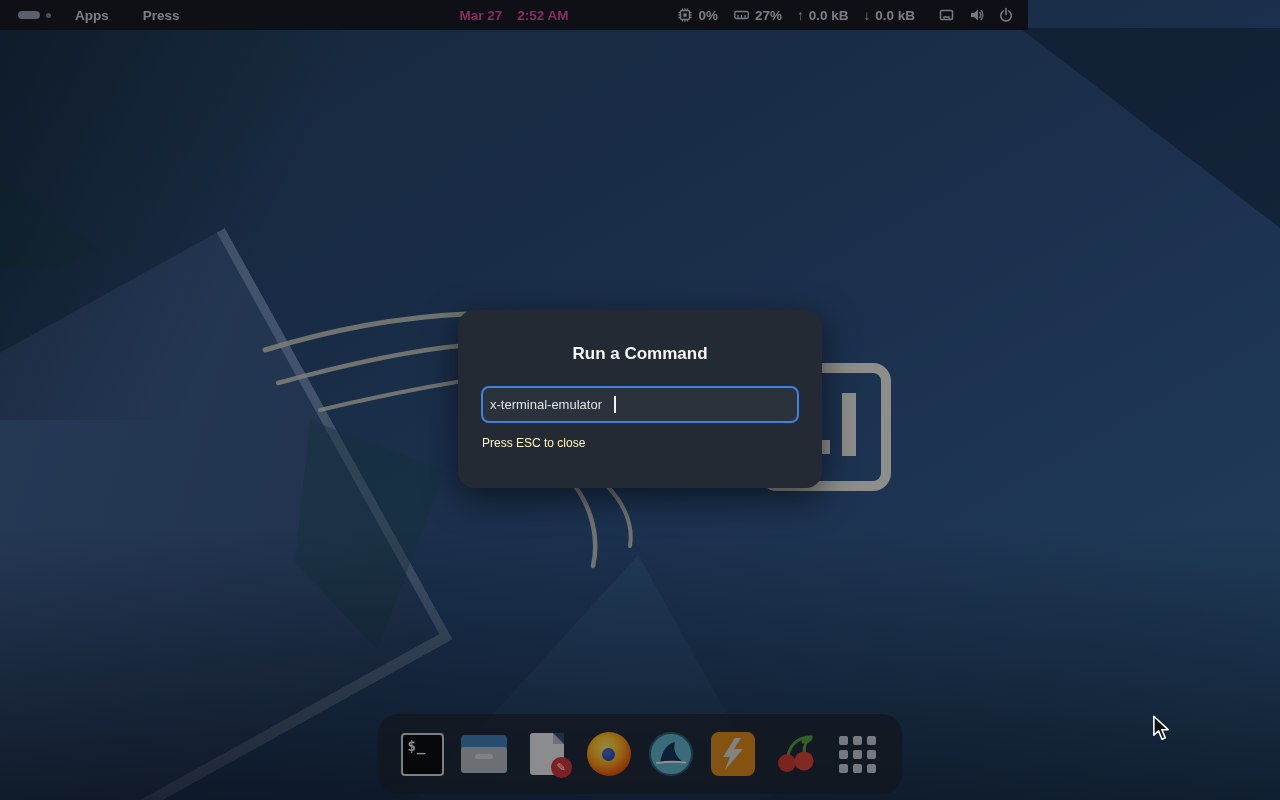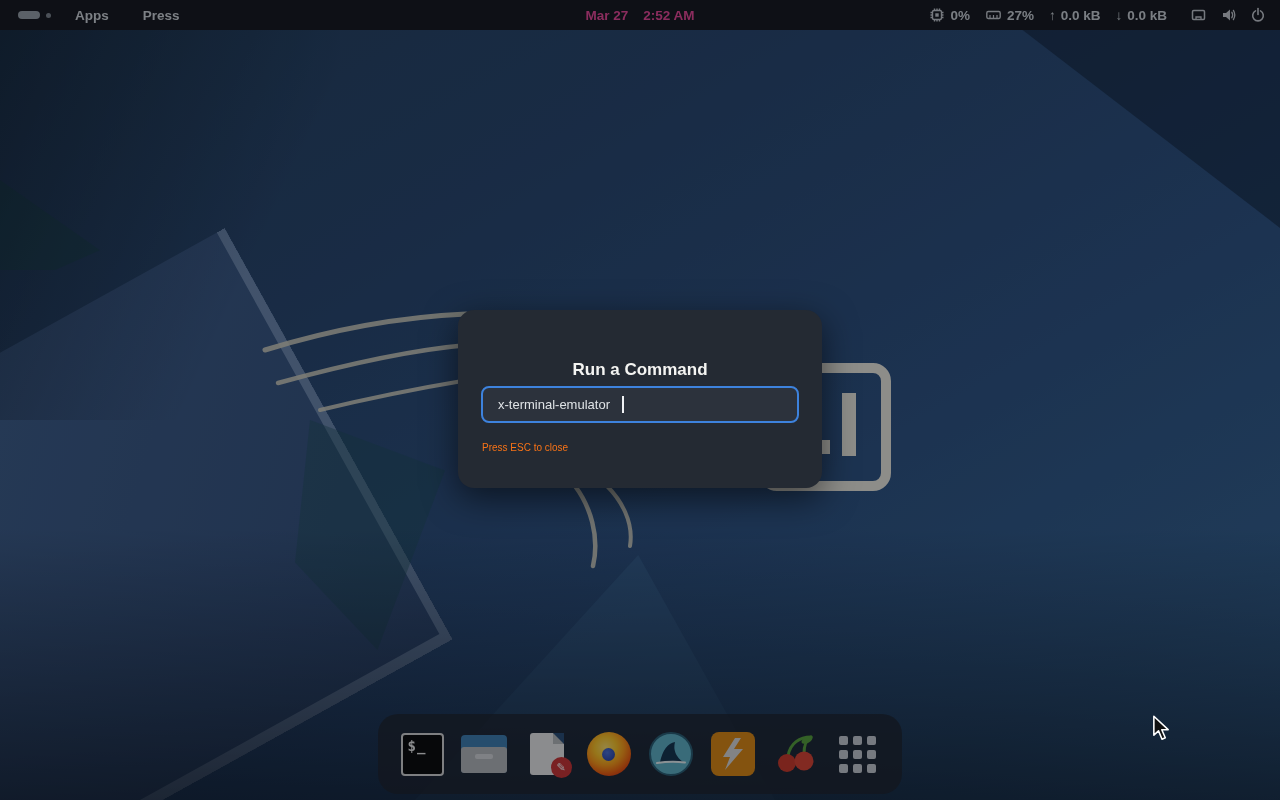--- a/index.html
+++ b/index.html
@@ -32,21 +32,21 @@
     clip-path:polygon(62% 0,100% 100%,0 100%);}
   .bottom-fade{left:0;bottom:0;width:100%;height:320px;
     background:linear-gradient(to top,rgba(4,9,18,.6),rgba(4,9,18,0) 85%);}
   .left-fade{left:0;top:0;width:340px;height:420px;
     background:linear-gradient(115deg,rgba(6,12,22,.45),rgba(6,12,22,0) 70%);}
 
   .whiskers{position:absolute;inset:0;z-index:2;pointer-events:none;}
   .watermark{position:absolute;left:758px;top:362px;z-index:3;}
 
   
-  .topbar{position:absolute;left:0;top:0;width:1280px;height:30px;z-index:10;
+  .topbar{position:absolute;left:0;top:0;width:1028px;height:30px;z-index:10;
     background:var(--topbar-bg);display:flex;align-items:center;color:#d3d7dc;
     font-size:13.5px;font-weight:bold;}
   .tb-left{display:flex;align-items:center;padding-left:16px;gap:10px;}
   .ws-ind{display:flex;align-items:center;gap:6px;padding:4px 2px;border-radius:8px;}
   .ws-pill{width:22px;height:8px;border-radius:4px;background:#9aa2ab;}
   .ws-dot{width:5px;height:5px;border-radius:50%;background:#9aa2ab;opacity:.8;}
   .tb-menu{padding:4px 12px;border-radius:6px;}
   .tb-center{position:absolute;left:50%;top:0;transform:translateX(-50%);height:30px;
     display:flex;align-items:center;gap:15px;color:#ec4899;}
   .tb-right{margin-left:auto;display:flex;align-items:center;gap:15px;padding-right:14px;}
@@ -80,26 +80,26 @@
     border:2px solid #2a6076;display:flex;align-items:center;justify-content:center;}
   .icon-burp{width:44px;height:44px;border-radius:8px;background:#e08a12;
     display:flex;align-items:center;justify-content:center;}
   .icon-grid{display:grid;grid-template-columns:repeat(3,9px);grid-template-rows:repeat(3,9px);gap:5px;}
   .icon-grid span{background:#c9ced4;border-radius:2px;}
 
   
   .dim{position:absolute;inset:0;background:rgba(4,7,12,0.42);z-index:50;}
   .run-dialog{position:absolute;left:458px;top:310px;width:364px;height:178px;z-index:60;
     background:var(--dialog-bg);border-radius:16px;box-shadow:0 10px 34px rgba(0,0,0,.55);}
-  .run-title{margin-top:50px;text-align:center;color:#f4f4f2;font-size:17px;font-weight:bold;}
+  .run-title{margin-top:34px;text-align:center;color:#f4f4f2;font-size:17px;font-weight:bold;}
   .cmd-input{position:absolute;left:23px;top:76px;width:318px;height:37px;
     background:var(--input-bg);border:2px solid var(--accent-blue);border-radius:8px;
-    display:flex;align-items:center;padding-left:15px;color:#dfe3e6;font-size:13px;}
+    display:flex;align-items:center;padding-left:7px;color:#dfe3e6;font-size:13px;}
   .caret{display:inline-block;width:2px;height:17px;background:#f0f2f4;margin-left:12px;}
-  .run-hint{position:absolute;left:24px;top:132px;color:#f97316;font-size:10px;}
+  .run-hint{position:absolute;left:24px;top:126px;color:#fef9c3;font-size:12px;}
 
   .cursor{position:absolute;left:1150px;top:715px;z-index:100;}
 </style>
 </head>
 <body>
 
 <div class="stage">
 
   <div class="wallpaper">
     <div class="shape dark-tr"></div>

